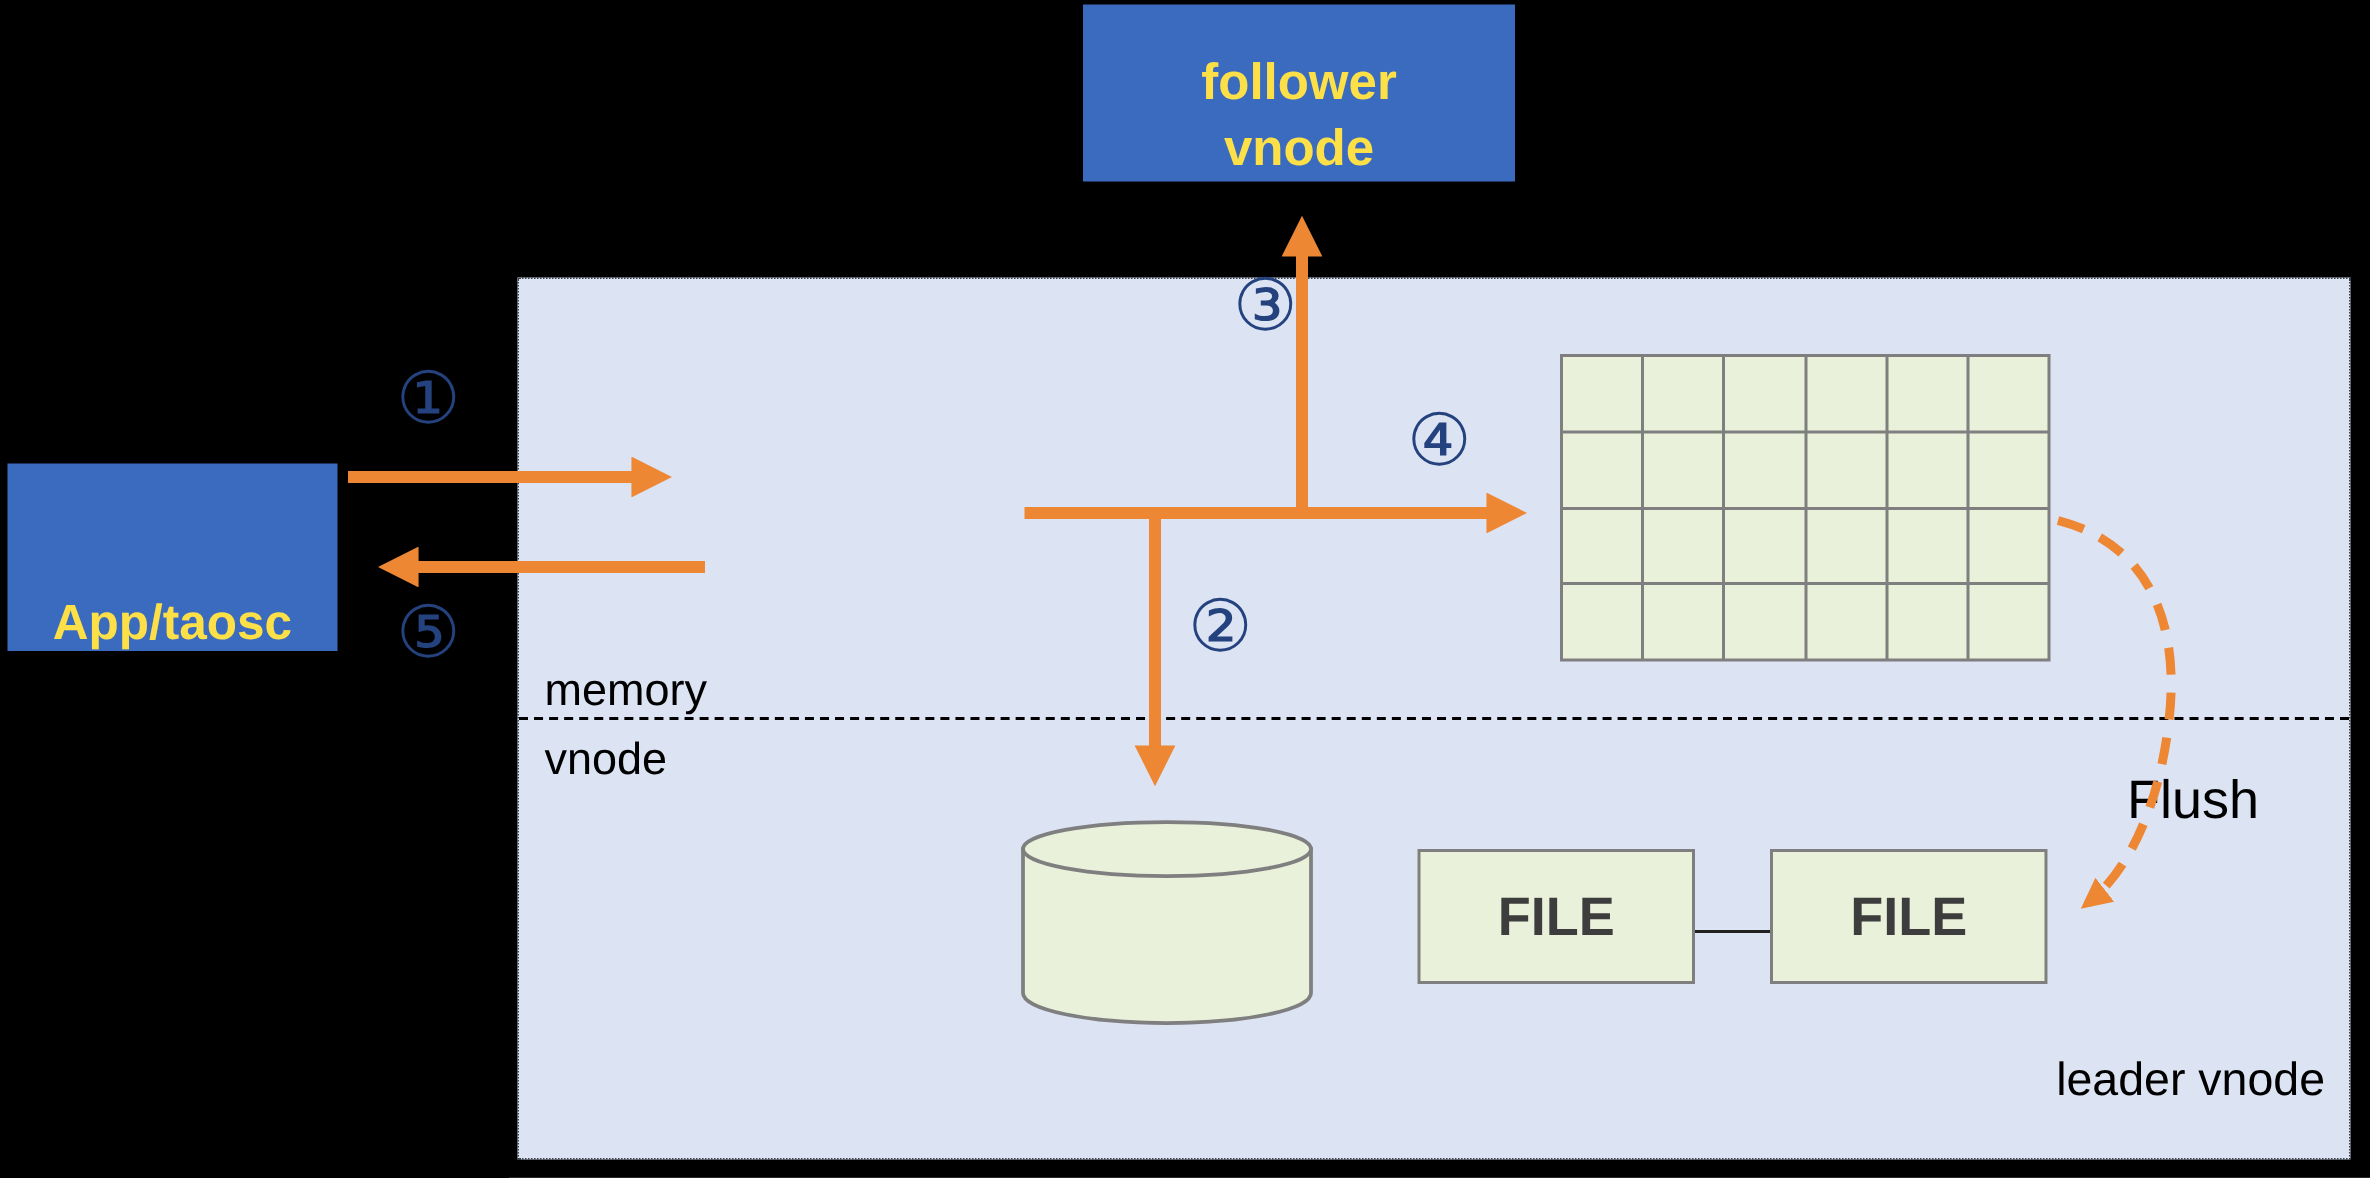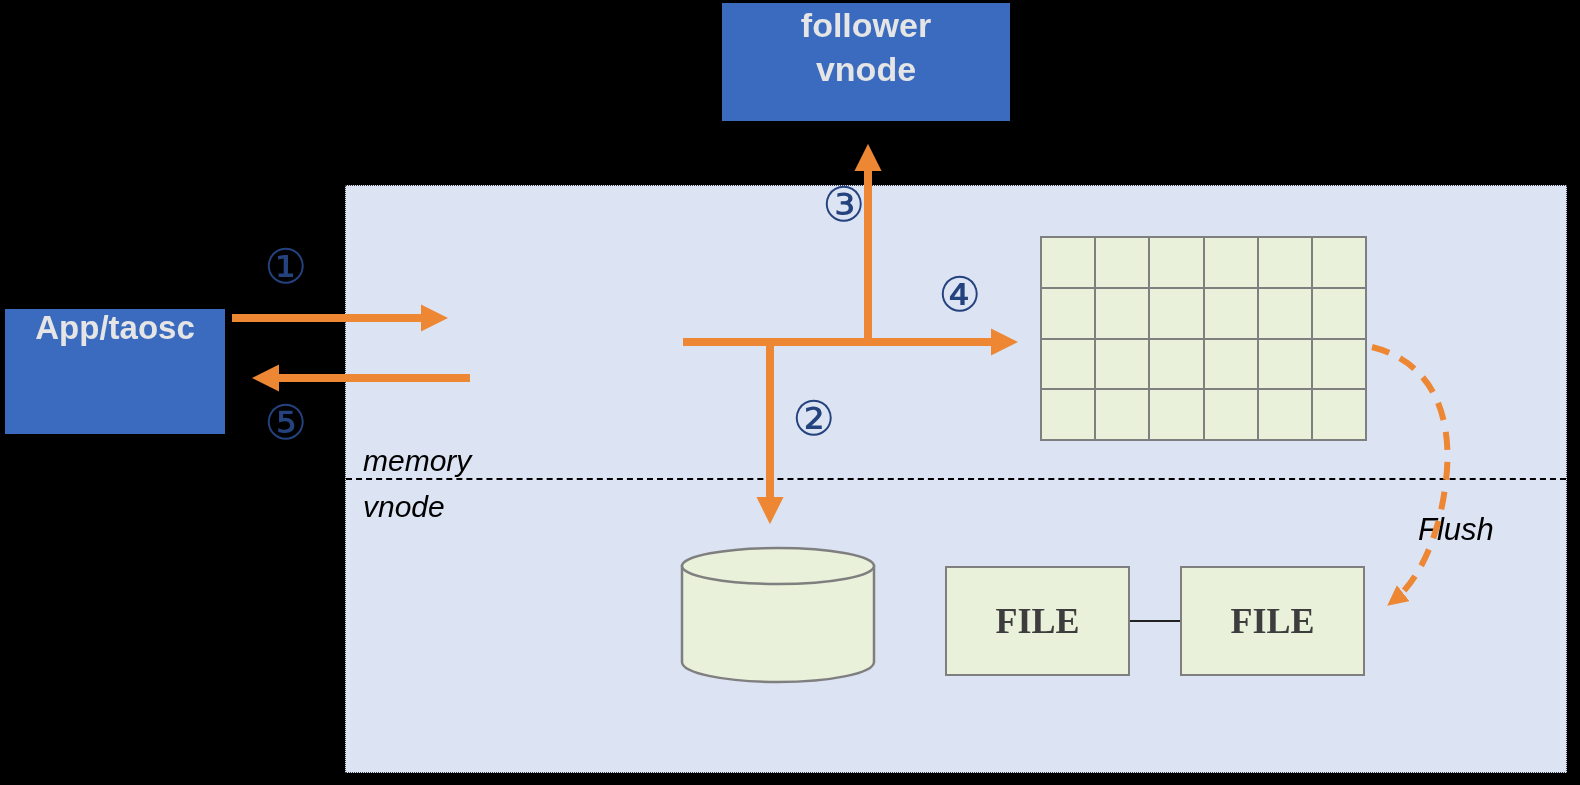--- a/index.html
+++ b/index.html
@@ -22,23 +22,23 @@
     border: 1px dotted #3a3f4a;
   }
   .divider {
     left: 346px; top: 478px; width: 1220px; height: 0;
     border-top: 2px dashed #000;
   }
 
   
   .blue-box {
     background: var(--blue-node, #3a6bbf);
-    color: #e5e5e5;
+    color: #fde047;
     font-weight: bold;
-    display: flex; align-items: flex-start; justify-content: center;
+    display: flex; align-items: flex-end; justify-content: center;
     text-align: center;
   }
   .follower { left: 722px; top: 3px; width: 288px; height: 118px; font-size: 34px; line-height: 1.3; }
   .follower-text { display: inline-block; width: 170px; }
   .app { left: 5px; top: 290px; width: 220px; height: 125px; font-size: 33px; margin-top: 19px; }
 
   
   .green {
     background: var(--green-node, #e9f1da);
     border: 2px solid var(--node-border, #7f7f7f);
@@ -56,34 +56,34 @@
     gap: 2px;
     padding: 2px;
     background: var(--node-border, #7f7f7f);
   }
   .memtable .cell { background: var(--green-node, #e9f1da); }
 
   .cylinder { left: 680px; top: 546px; width: 196px; height: 140px; }
   .cyl-shape { fill: var(--green-node, #e9f1da); stroke: var(--node-border, #7f7f7f); stroke-width: 2.5; }
 
   .file-box {
-    top: 566px; width: 185px; height: 110px;
+    top: 566px; width: 185px; height: 90px;
     display: flex; align-items: center; justify-content: center;
-    font-size: 36px; font-weight: bold; color: var(--text-dark, #3d3d3d); font-family: Liberation Serif, serif;
+    font-size: 36px; font-weight: bold; color: var(--text-dark, #3d3d3d);
   }
   .file-1 { left: 945px; }
   .file-2 { left: 1180px; }
   .file-connector { left: 1130px; top: 620px; width: 50px; height: 0; border-top: 2px solid #222; }
 
   
-  .label { color: #000; font-size: 30px; font-style: italic; }
+  .label { color: #000; font-size: 30px; }
   .memory-label { left: 363px; top: 444px; }
   .disk-label { left: 363px; top: 490px; }
   .wal-label { left: 680px; top: 702px; width: 196px; text-align: center; font-size: 32px; }
-  .flush-label { left: 1418px; top: 512px; font-size: 31px; }
+  .flush-label { left: 1418px; top: 512px; font-size: 36px; }
   .leader-label { left: 1270px; top: 702px; width: 280px; text-align: right; font-size: 31px; }
 
   
   .step {
     font-family: "DejaVu Sans", sans-serif;
     font-size: 48px;
     line-height: 1;
     color: var(--number, #24427e);
   }
   .step-1 { left: 264px; top: 242px; }
@@ -156,20 +156,21 @@
 
   <div class="abs file-box file-1 green">
     <span>FILE</span>
   </div>
   <div class="abs file-connector"></div>
   <div class="abs file-box file-2 green">
     <span>FILE</span>
   </div>
 
   <div class="abs label flush-label">Flush</div>
+  <div class="abs label leader-label">leader vnode</div>
 
   <svg class="abs arrows" width="1580" height="785" viewBox="0 0 1580 785">
     <defs>
       <marker id="ah" viewBox="0 0 10 10" refX="7" refY="5" markerWidth="3.4" markerHeight="3.4" orient="auto">
         <path d="M 0 0 L 10 5 L 0 10 Z"></path>
       </marker>
     </defs>
     <path class="arrow" d="M 232 318 H 440" marker-end="url(#ah)"></path>
     <path class="arrow" d="M 470 378 H 260" marker-end="url(#ah)"></path>
     <path class="arrow" d="M 683 342 H 1010" marker-end="url(#ah)"></path>

